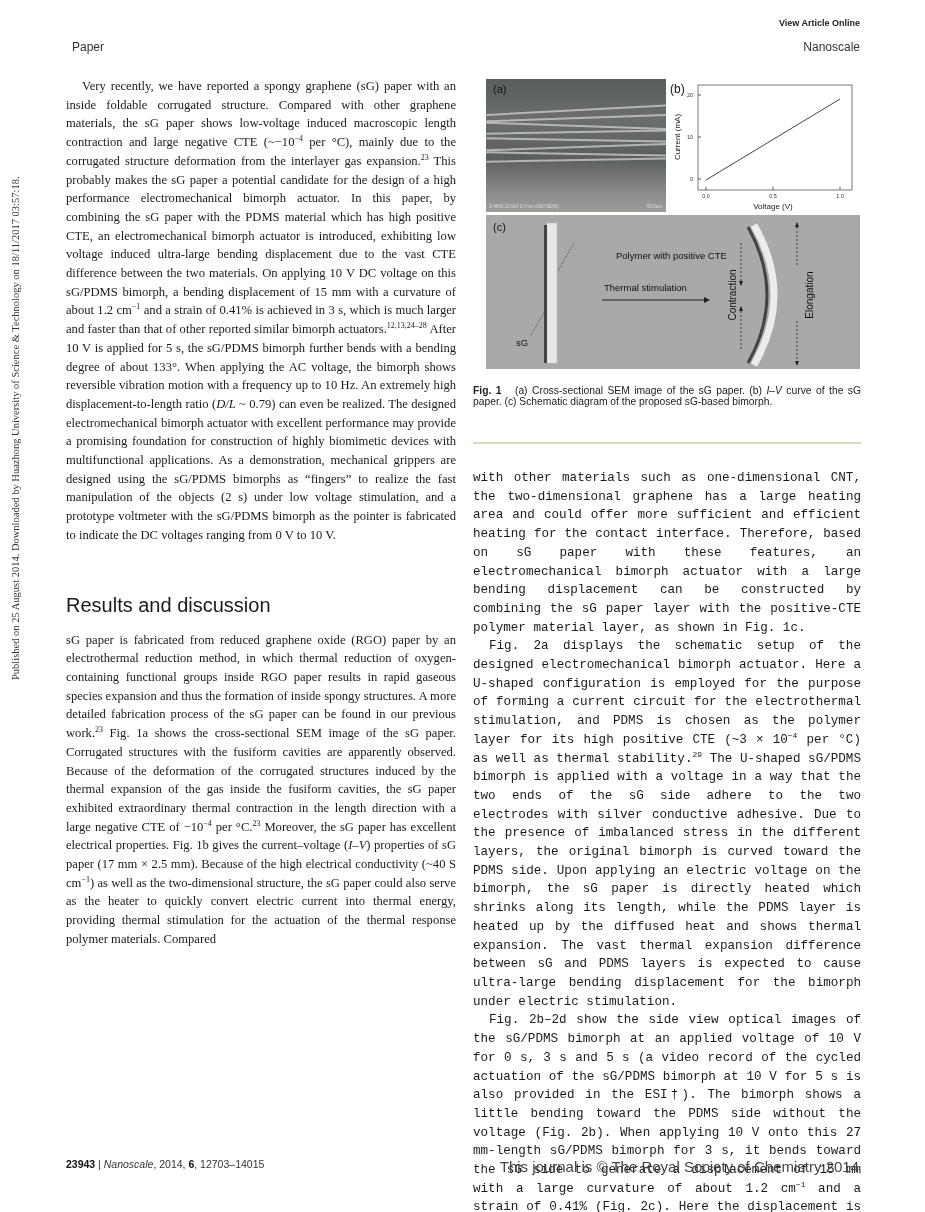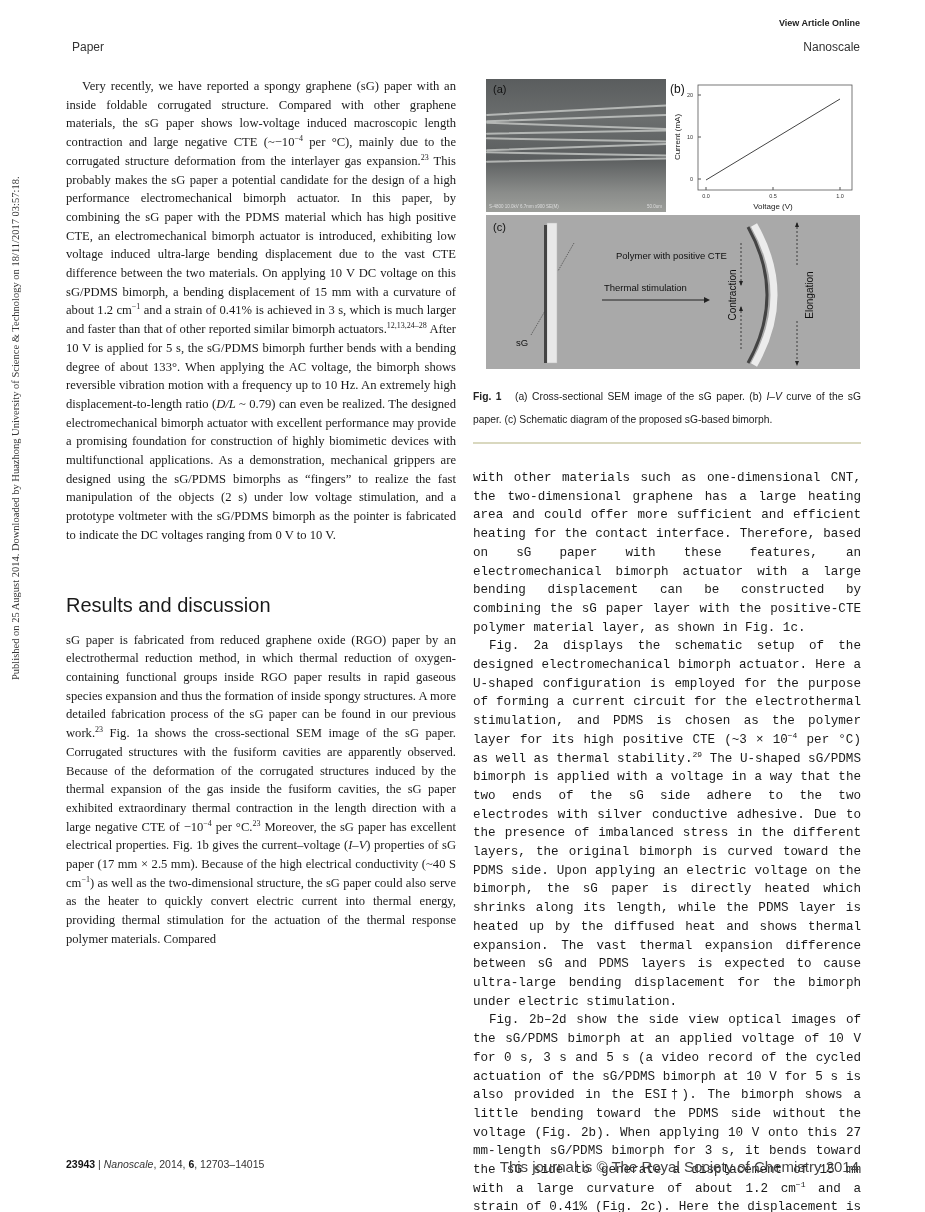--- a/index.html
+++ b/index.html
@@ -33,21 +33,21 @@
   #panel-a .lbl { position: absolute; left: 7px; top: 4px; font-size: 11px; color: #111; }
   #panel-a .meta { position: absolute; left: 3px; bottom: 3px; font-size: 4.5px; color: #ddd; }
   #panel-a .scale { position: absolute; right: 4px; bottom: 3px; font-size: 4.5px; color: #ddd; }
 
   #panel-b { position: absolute; left: 182px; top: 0; width: 192px; height: 133px; background: #fff; }
   #panel-b .lbl { position: absolute; left: 2px; top: 3px; font-size: 12px; color: #111; }
 
   #panel-c { position: absolute; left: 0; top: 136px; width: 374px; height: 154px; background: #a9a9a9; }
   #panel-c .txt { position: absolute; font-size: 9.5px; color: #111; white-space: nowrap; }
 
-  #caption { position: absolute; left: 473px; top: 385px; width: 388px; font-size: 10.3px; line-height: 23px; text-align: justify; color: #222; }
+  #caption { position: absolute; left: 473px; top: 385px; width: 388px; font-size: 10.3px; line-height: 11px; text-align: justify; color: #222; }
   #caption b { font-weight: bold; }
   #cap-rule { position: absolute; left: 473px; top: 442px; width: 388px; height: 2px; background: #d9d8bf; }
 
   #footer-left { position: absolute; left: 66px; top: 1158px; font-size: 10.5px; color: #333; }
   #footer-left b { font-weight: bold; color: #111; }
   #footer-right { position: absolute; right: 66px; top: 1158px; font-size: 15px; color: #444; }
 </style>
 </head>
 <body>
 

